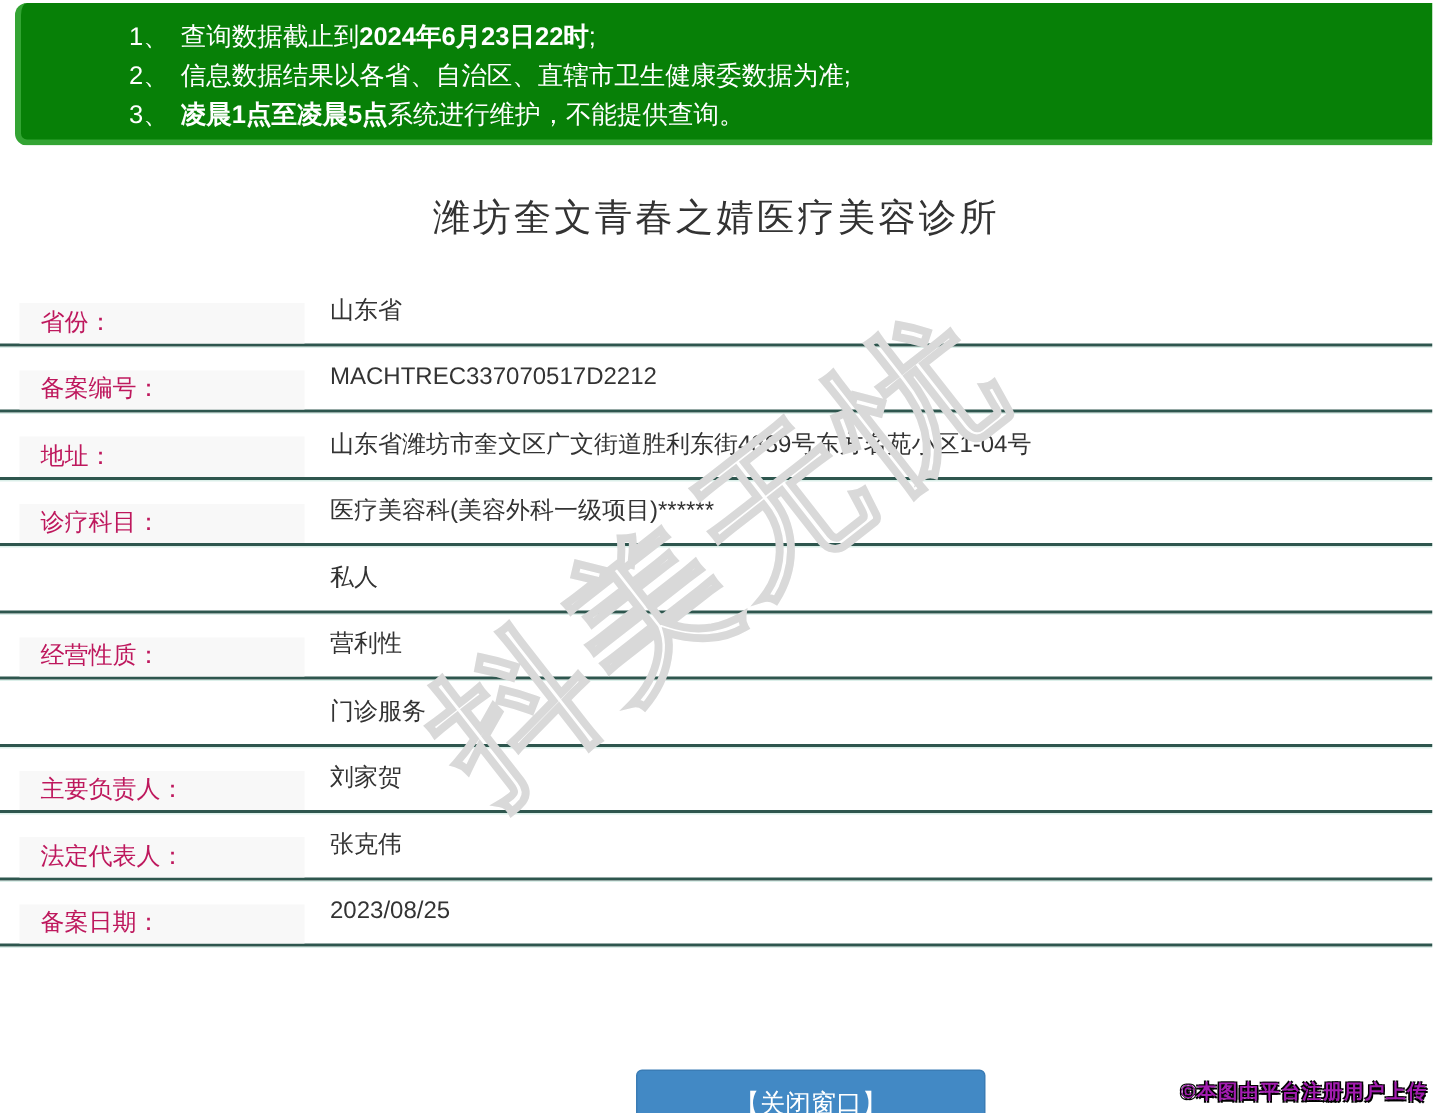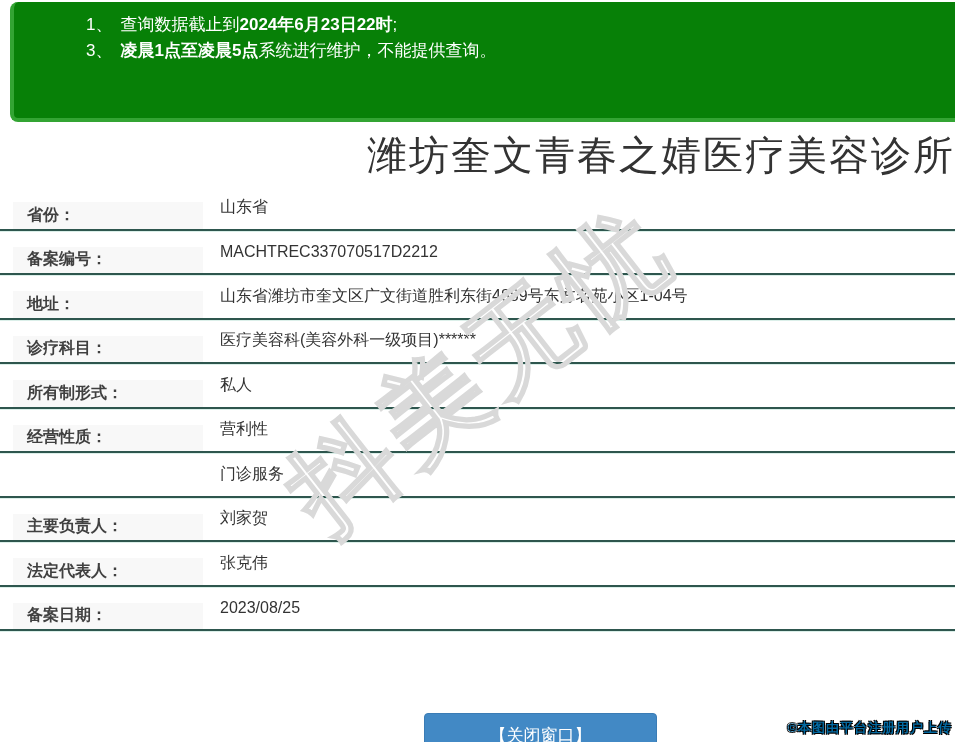--- a/index.html
+++ b/index.html
@@ -1,48 +1,48 @@
 <!DOCTYPE html>
 <html><head>
 <meta charset="utf-8">
 <style>
   * { margin:0; padding:0; box-sizing:border-box; }
   html,body { width:955px; height:742px; background:#ffffff; overflow:hidden;
               font-family:"Liberation Sans","DejaVu Sans",sans-serif; color:#333333; position:relative; }
 
   
   .notice {
-    position:absolute; top:2px; left:10px; right:0; height:120px;
+    position:absolute; top:2px; left:10px; right:0; height:95px;
     background:#078007;
     border-left:4px solid #33a433; border-bottom:4px solid #33a433;
     border-radius:8px 0 0 8px;
     color:#ffffff; padding:10px 10px 0 72px;
   }
   .notice-line { font-size:17px; line-height:26px; white-space:nowrap; }
   .notice-num  { display:inline-block; margin-right:8px; }
   .notice-bold { font-weight:bold; }
 
   
   .page-title {
     position:absolute; top:128px; left:0; width:100%;
-    text-align:right; font-size:40px; font-weight:400;
+    text-align:center; font-size:25px; font-weight:400;
     color:#333333; letter-spacing:2px;
   }
 
   
   .info-table { position:absolute; top:186px; left:0; right:0; }
   .info-row {
     height:44.5px; border-bottom:2px solid #2e564e;
     box-shadow:0 1px 0 rgba(190,225,215,.55);
     position:relative;
   }
   .cell-label {
     position:absolute; left:13px; top:16px; bottom:0; width:190px;
     background:#f8f8f8; display:flex; align-items:center;
-    padding-left:14px; font-size:16px; color:#404040;font-weight:bold;
+    padding-left:14px; font-size:16px; color:#be185d;
   }
   .cell-value {
     position:absolute; left:220px; top:0; bottom:0;
     display:flex; align-items:center; font-size:16px; color:#333333;
     white-space:nowrap;
   }
 
   
   .watermark {
     position:absolute; left:230px; top:318px; width:500px;
@@ -55,31 +55,34 @@
 
   
   .close-btn {
     position:absolute; top:713px; left:424px; width:233px; height:45px;
     background:#4289c5; border:1px solid #3a7cb5; border-radius:4px;
     color:#ffffff; font-size:17px; line-height:43px; text-align:center;
     cursor:pointer; font-family:inherit;
   }
   .credit {
     position:absolute; top:719px; right:3px;
-    font-size:13px; font-weight:bold; color:#0369a1;
+    font-size:13px; font-weight:bold; color:#a21caf;
     text-shadow:-1px -1px 0 #000, 1px -1px 0 #000, -1px 1px 0 #000, 1px 1px 0 #000;
     letter-spacing:1px;
   }
 </style>
 </head>
 <body>
 
 <div class="notice">
   <div class="notice-line">
     <span class="notice-num">1、</span><span>查询数据截止到</span><span class="notice-bold">2024年6月23日22时</span><span>;</span>
+  </div>
+  <div class="notice-line">
+    <span class="notice-num">2、</span><span>信息数据结果以各省、自治区、直辖市卫生健康委数据为准;</span><span class="notice-bold"></span><span></span>
   </div>
   <div class="notice-line">
     <span class="notice-num">3、</span><span></span><span class="notice-bold">凌晨1点至凌晨5点</span><span>系统进行维护，不能提供查询。</span>
   </div>
 </div>
 
 <h1 class="page-title">潍坊奎文青春之婧医疗美容诊所</h1>
 
 <div class="info-table">
   <div class="info-row">
@@ -92,21 +95,20 @@
   </div>
   <div class="info-row">
     <div class="cell-label">地址：</div>
     <div class="cell-value">山东省潍坊市奎文区广文街道胜利东街4889号东方名苑小区1-04号</div>
   </div>
   <div class="info-row">
     <div class="cell-label">诊疗科目：</div>
     <div class="cell-value">医疗美容科(美容外科一级项目)******</div>
   </div>
   <div class="info-row">
-    <div class="cell-label">所有制形式：</div>
     <div class="cell-value">私人</div>
   </div>
   <div class="info-row">
     <div class="cell-label">经营性质：</div>
     <div class="cell-value">营利性</div>
   </div>
   <div class="info-row">
     <div class="cell-value">门诊服务</div>
   </div>
   <div class="info-row">

